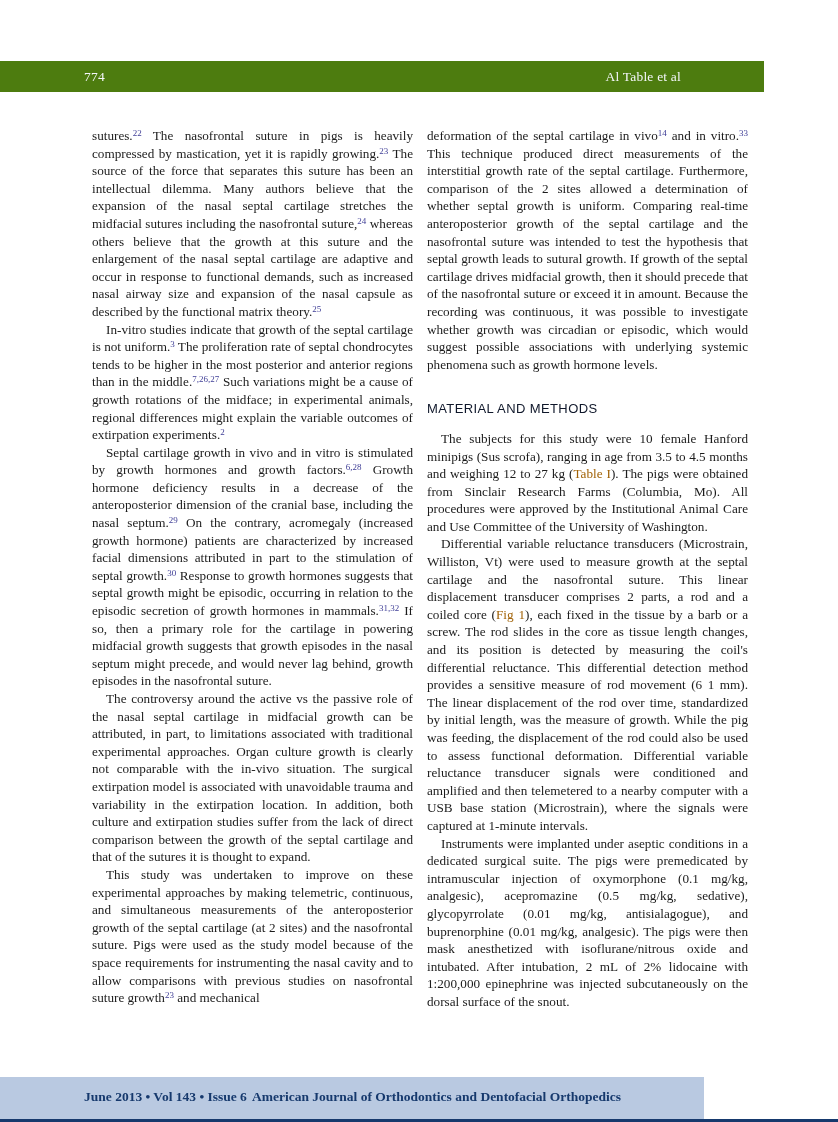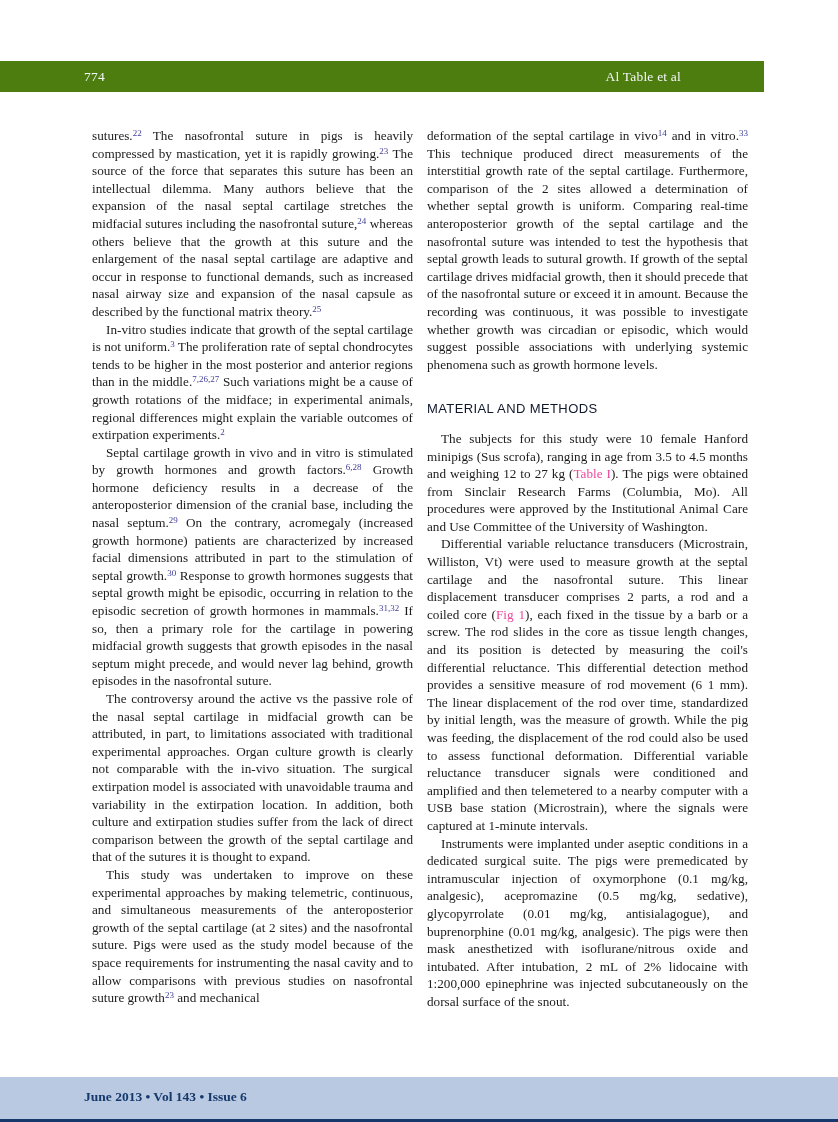--- a/index.html
+++ b/index.html
@@ -49,38 +49,38 @@
   .col sup {
     color: #3f3e96;
     font-size: 9px;
     line-height: 0;
     vertical-align: baseline;
     position: relative;
     top: -0.45em;
     cursor: pointer;
   }
   .col .xref {
-    color: #ec4899;
+    color: #a16207;
     cursor: pointer;
   }
   .col h2 {
     font-family: "Liberation Sans", sans-serif;
     font-size: 13px;
     font-weight: 500;
     color: #0f172a;
     letter-spacing: 0.4px;
     margin: 27px 0 12px 0;
     text-align: left;
     text-indent: 0;
   }
   
   .footer-band {
     position: absolute;
     left: 0; top: 1077px;
-    width: 838px; height: 45px;
+    width: 704px; height: 45px;
     background: #b9c9e1;
     display: flex;
     align-items: flex-start;
     justify-content: space-between;
     padding: 12px 83px 0 84px;
     font-size: 13.5px;
     font-weight: bold;
     color: #16396d;
   }
   .bottom-bar {
@@ -112,16 +112,17 @@
         <p class="noindent">deformation of the septal cartilage in vivo<sup>14</sup> and in vitro.<sup>33</sup> This technique produced direct measurements of the interstitial growth rate of the septal cartilage. Furthermore, comparison of the 2 sites allowed a determination of whether septal growth is uniform. Comparing real-time anteroposterior growth of the septal cartilage and the nasofrontal suture was intended to test the hypothesis that septal growth leads to sutural growth. If growth of the septal cartilage drives midfacial growth, then it should precede that of the nasofrontal suture or exceed it in amount. Because the recording was continuous, it was possible to investigate whether growth was circadian or episodic, which would suggest possible associations with underlying systemic phenomena such as growth hormone levels.</p>
         <h2>MATERIAL AND METHODS</h2>
         <p>The subjects for this study were 10 female Hanford minipigs (Sus scrofa), ranging in age from 3.5 to 4.5 months and weighing 12 to 27 kg (<span class="xref">Table I</span>). The pigs were obtained from Sinclair Research Farms (Columbia, Mo). All procedures were approved by the Institutional Animal Care and Use Committee of the University of Washington.</p>
         <p>Differential variable reluctance transducers (Microstrain, Williston, Vt) were used to measure growth at the septal cartilage and the nasofrontal suture. This linear displacement transducer comprises 2 parts, a rod and a coiled core (<span class="xref">Fig 1</span>), each fixed in the tissue by a barb or a screw. The rod slides in the core as tissue length changes, and its position is detected by measuring the coil's differential reluctance. This differential detection method provides a sensitive measure of rod movement (6 1 mm). The linear displacement of the rod over time, standardized by initial length, was the measure of growth. While the pig was feeding, the displacement of the rod could also be used to assess functional deformation. Differential variable reluctance transducer signals were conditioned and amplified and then telemetered to a nearby computer with a USB base station (Microstrain), where the signals were captured at 1-minute intervals.</p>
         <p>Instruments were implanted under aseptic conditions in a dedicated surgical suite. The pigs were premedicated by intramuscular injection of oxymorphone (0.1 mg/kg, analgesic), acepromazine (0.5 mg/kg, sedative), glycopyrrolate (0.01 mg/kg, antisialagogue), and buprenorphine (0.01 mg/kg, analgesic). The pigs were then mask anesthetized with isoflurane/nitrous oxide and intubated. After intubation, 2 mL of 2% lidocaine with 1:200,000 epinephrine was injected subcutaneously on the dorsal surface of the snout.</p>
       </div>
   </div>
 
   <div class="footer-band">
     <span>June 2013 • Vol 143 • Issue 6</span>
+    <span>American Journal of Orthodontics and Dentofacial Orthopedics</span>
   </div>
   <div class="bottom-bar"></div>
 
 </div>
 
 </body></html>

